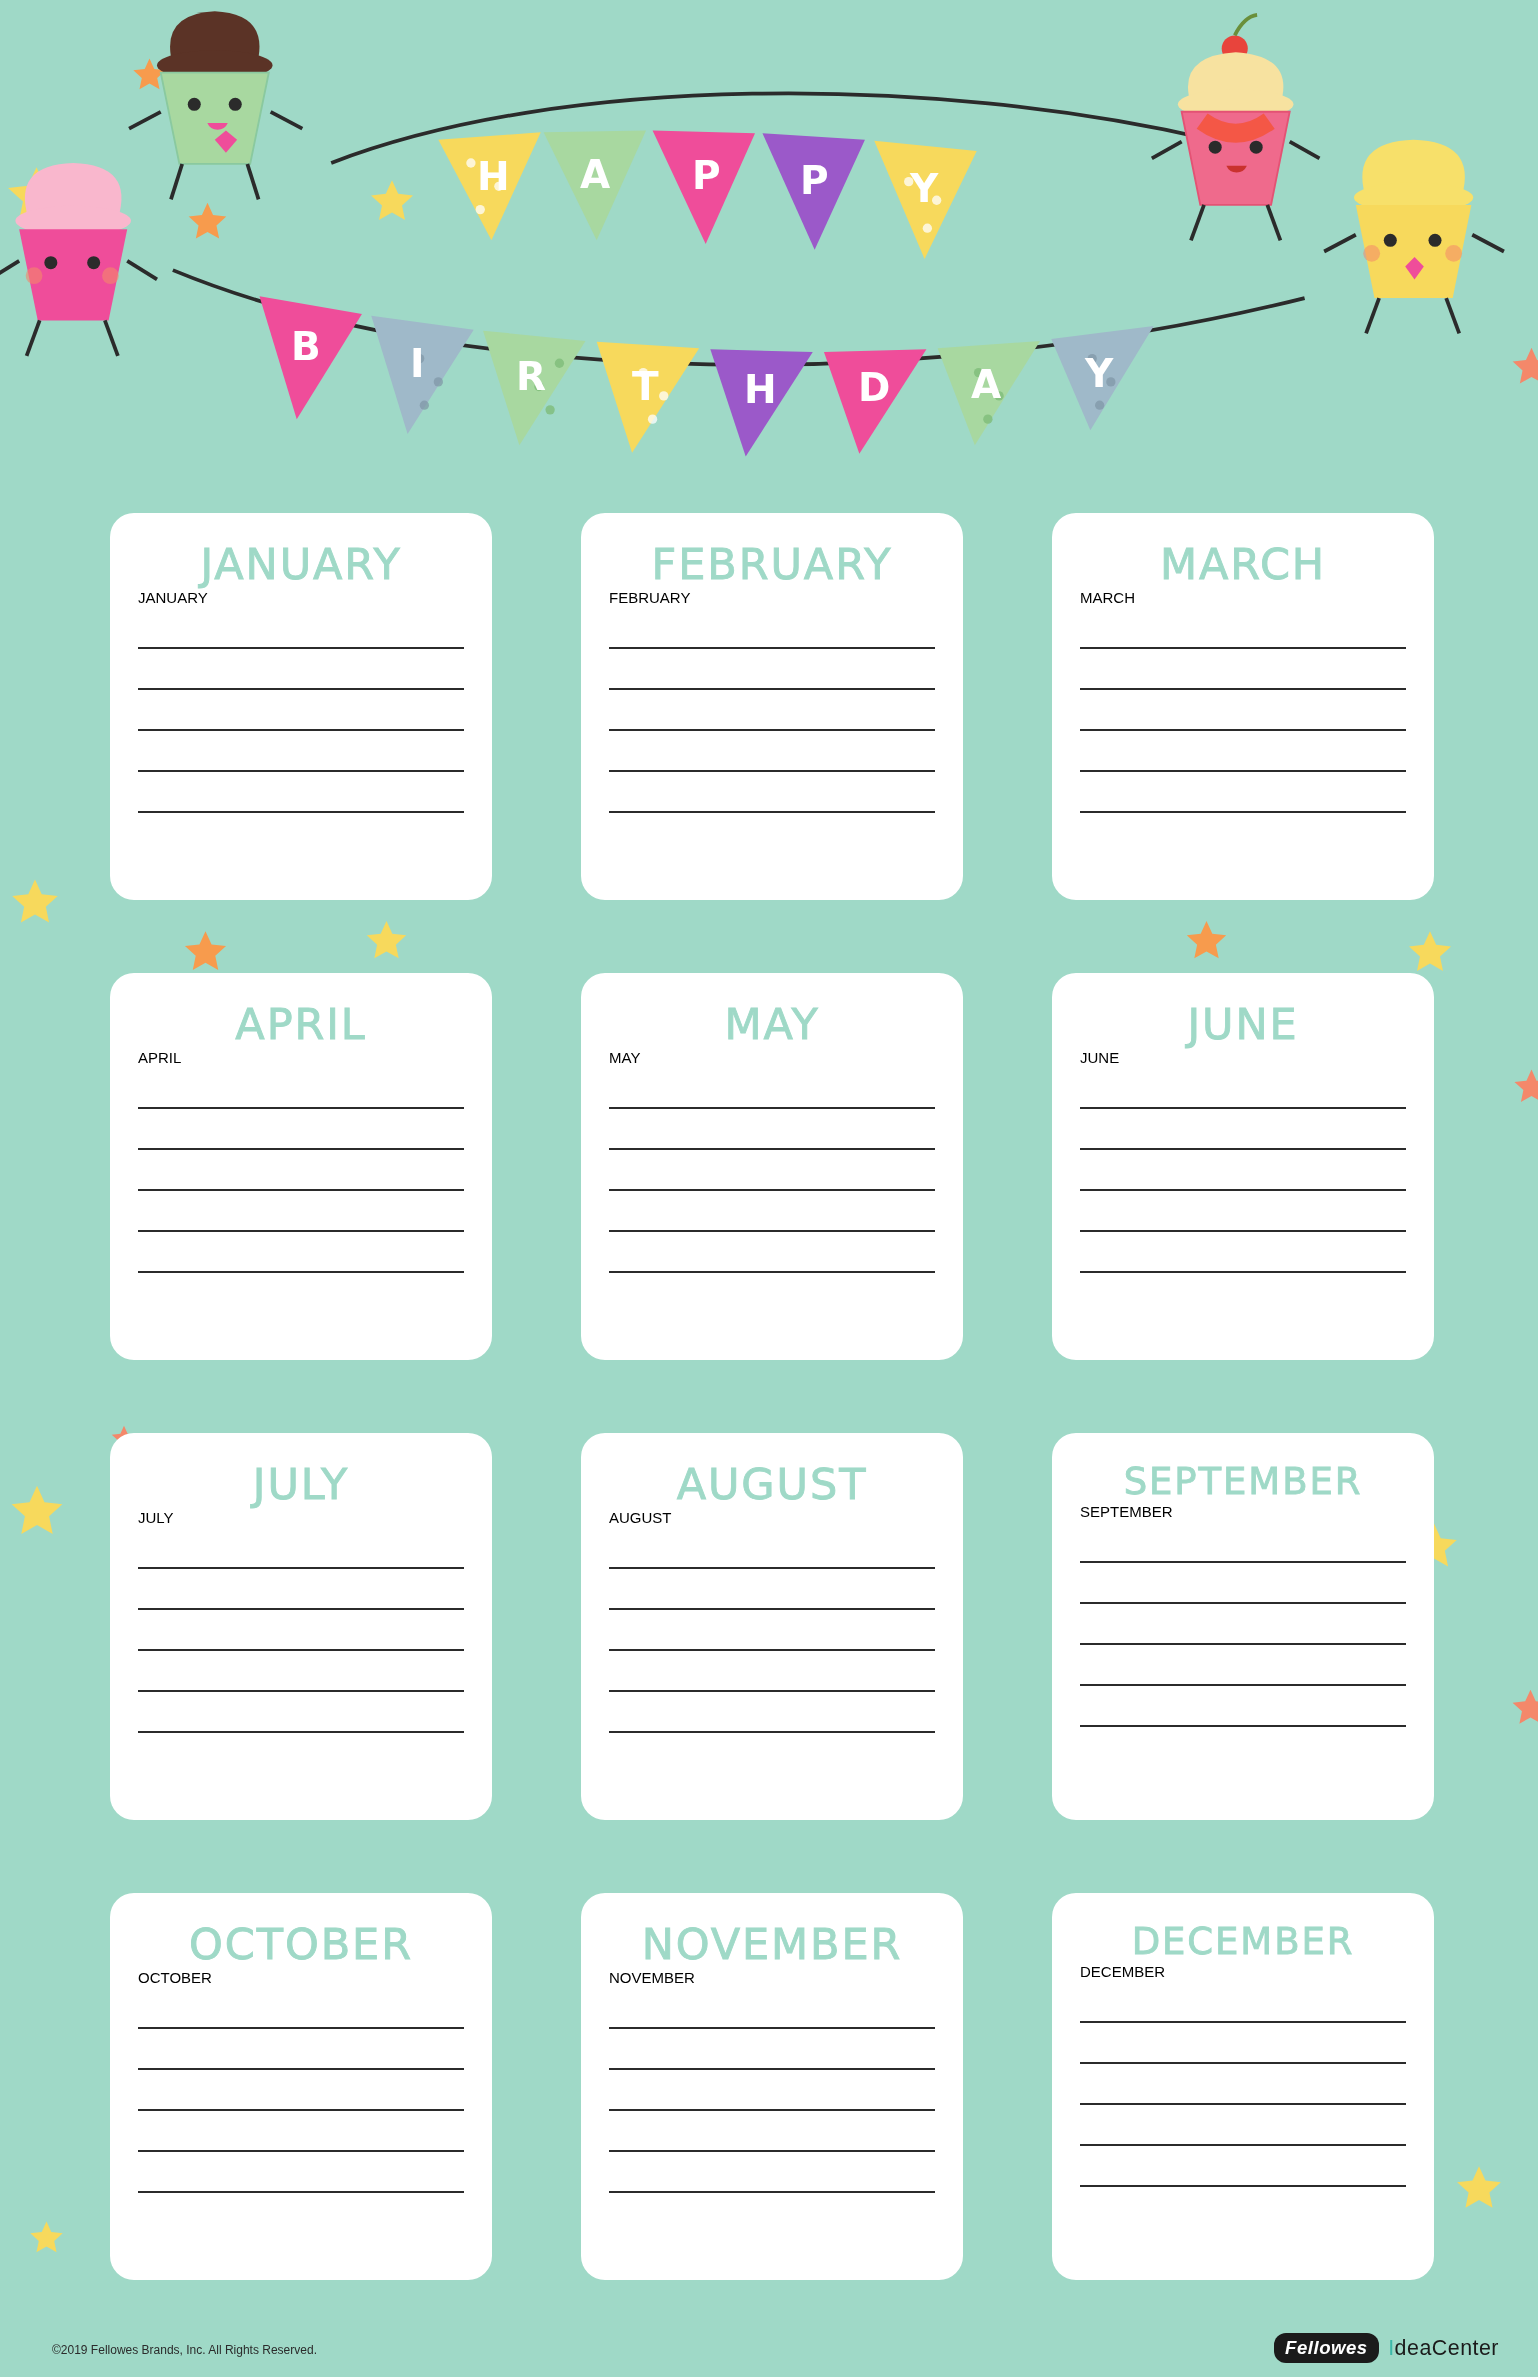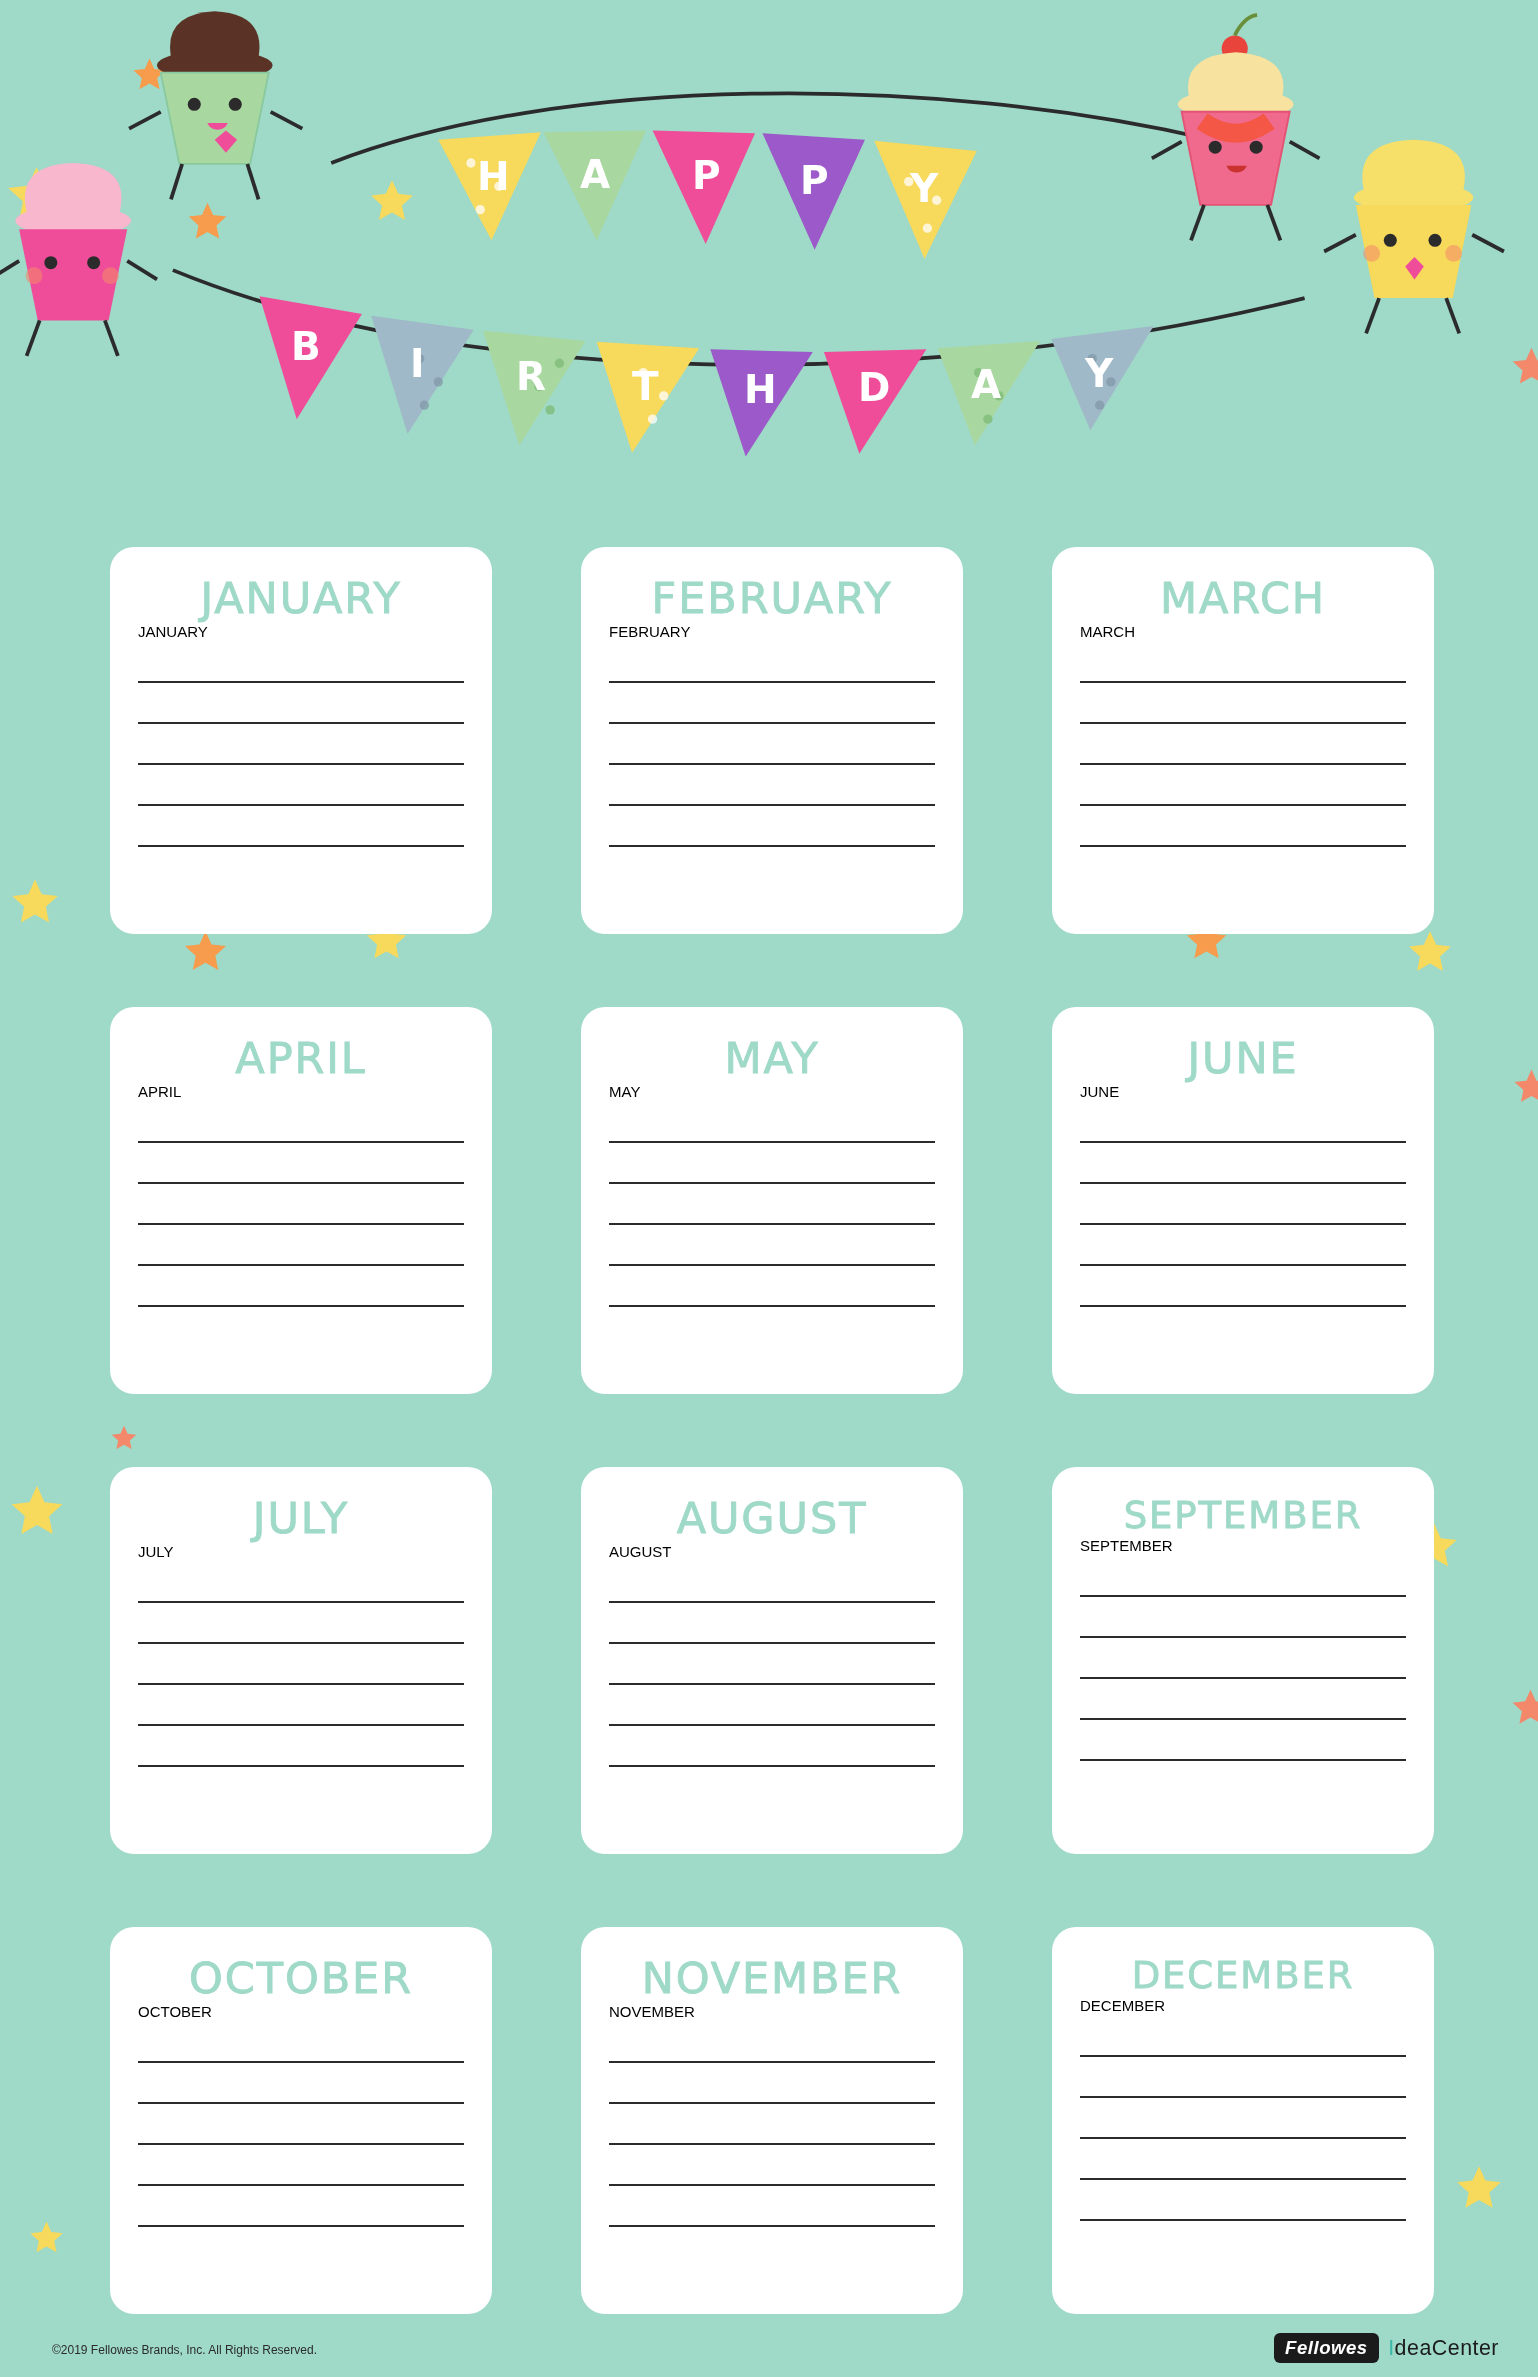--- a/index.html
+++ b/index.html
@@ -37,21 +37,21 @@
     color: #ffffff;
     font-family: "DejaVu Sans", sans-serif;
     font-weight: bold;
     letter-spacing: 0.9px;
   }
 
   
   .grid {
     position: absolute;
     left: 110px;
-    top: 547px;
+    top: 513px;
     width: 1324px;
     display: grid;
     grid-template-columns: repeat(3, 382px);
     grid-column-gap: 89px;
     grid-row-gap: 73px;
   }
   .month-card {
     width: 382px;
     height: 387px;
     background: #ffffff;
@@ -106,21 +106,21 @@
     height: 32px;
   }
   .fellowes-mark {
     background: #1b1b1b;
     color: #ffffff;
     font-family: "Liberation Sans", sans-serif;
     font-style: italic;
     font-weight: bold;
     font-size: 18.6px;
     padding: 3.7px 11.2px 4.7px 11.2px;
-    border-radius: 6px;
+    border-radius: 12px;
     letter-spacing: 0.5px;
     margin-left: 21px;
   }
   .idea-center {
     margin-left: 9.3px;
     font-family: "Liberation Sans", sans-serif;
     font-size: 21.4px;
     color: #1b1b1b;
     letter-spacing: 0.5px;
   }

